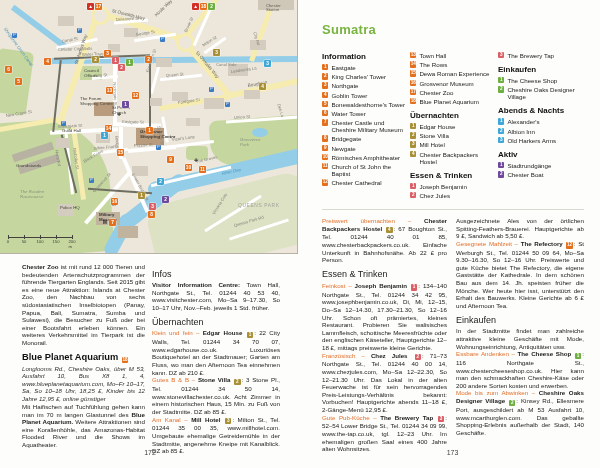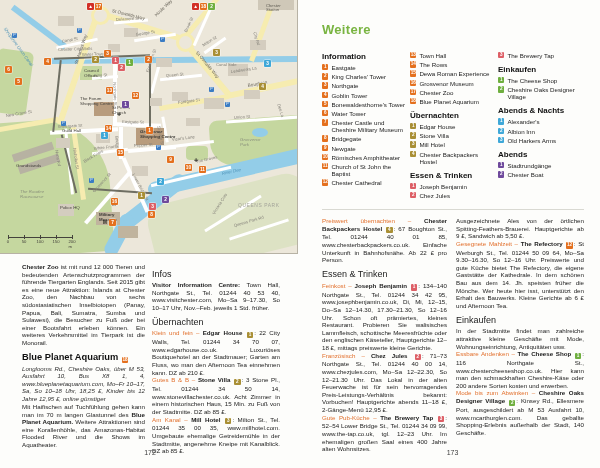--- a/index.html
+++ b/index.html
@@ -281,21 +281,21 @@
         <p class="body"><b>Visitor Information Centre:</b> Town Hall, Northgate St., Tel. 01244 40 53 40, www.visitchester.com, Mo–Sa 9–17.30, So 10–17 Uhr, Nov.–Feb. jeweils 1 Std. früher.</p>
         <div class="shead">Übernachten</div>
         <p class="body"><span class="lead">Klein und fein – </span><b>Edgar House </b><span class="mk" style="background: rgb(169, 143, 53);">1</span>: 22 City Walls, Tel. 01244 34 70 07, www.edgarhouse.co.uk. Luxuriöses Boutiquehotel an der Stadtmauer; Garten am Fluss, wo man den Afternoon Tea einnehmen kann. DZ ab 210 £.</p>
         <p class="body"><span class="lead">Gutes B &amp; B – </span><b>Stone Villa </b><span class="mk" style="background: rgb(169, 143, 53);">2</span>: 3 Stone Pl., Tel. 01244 34 50 14, www.stonevillachester.co.uk. Acht Zimmer in einem historischen Haus, 15 Min. zu Fuß von der Stadtmitte. DZ ab 85 £.</p>
         <p class="body"><span class="lead">Am Kanal – </span><b>Mill Hotel </b><span class="mk" style="background: rgb(169, 143, 53);">3</span>: Milton St., Tel. 01244 35 00 35, www.millhotel.com. Umgebaute ehemalige Getreidemühle in der Stadtmitte, angenehme Kneipe mit Kanalblick. DZ ab 85 £.</p>
       </div>
     <div class="pageno" style="left:0;width:300px;top:449px;">172</div>
   </div>
 
   <div>
-    <div class="title" id="rp-title" style="color: rgb(121, 180, 65);">Weitere</div>
+    <div class="title" id="rp-title" style="color: rgb(121, 180, 65);">Sumatra</div>
     <div class="dir" id="dir">
       <div class="dir-col" id="dir-col1">
           <div class="dhead first">Information</div>
           <div class="ditem">
             <span class="mk" style="background: rgb(228, 112, 30);">1</span>
             <span>Eastgate</span>
           </div>
           <div class="ditem">
             <span class="mk" style="background: rgb(228, 112, 30);">2</span>
             <span>King Charles' Tower</span>
@@ -413,21 +413,21 @@
             <span>Alexander's</span>
           </div>
           <div class="ditem">
             <span class="mk" style="background: rgb(63, 168, 216);">2</span>
             <span>Albion Inn</span>
           </div>
           <div class="ditem">
             <span class="mk" style="background: rgb(63, 168, 216);">3</span>
             <span>Old Harkers Arms</span>
           </div>
-          <div class="dhead">Abends</div>
+          <div class="dhead">Aktiv</div>
           <div class="ditem">
             <span class="mk" style="background: rgb(111, 74, 156);">1</span>
             <span>Stadtrundgänge</span>
           </div>
           <div class="ditem">
             <span class="mk" style="background: rgb(111, 74, 156);">2</span>
             <span>Chester Boat</span>
           </div>
         </div>
     </div>

